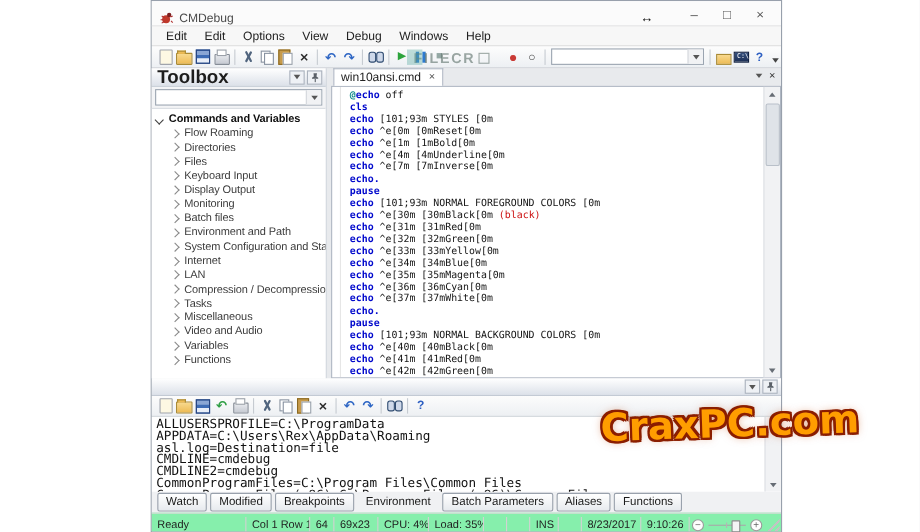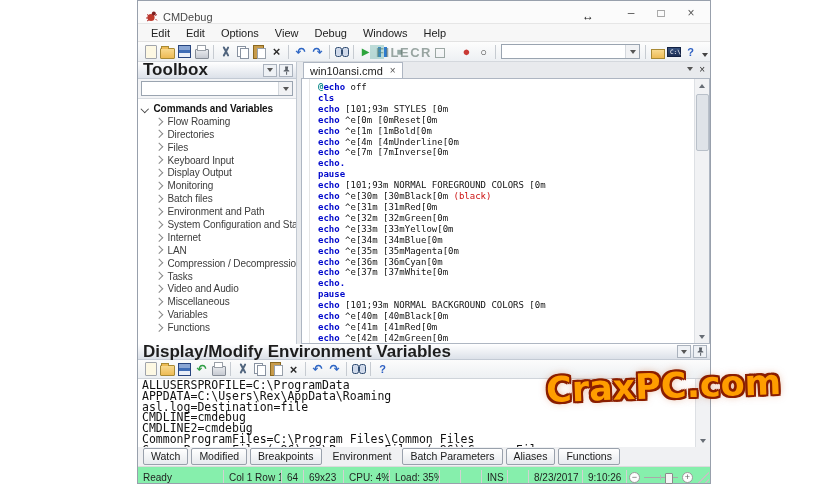--- a/index.html
+++ b/index.html
@@ -335,25 +335,25 @@
           <div class="tree-row tree-child">
             <span class="chev right"></span>
             <span>Compression / Decompression</span>
           </div>
           <div class="tree-row tree-child">
             <span class="chev right"></span>
             <span>Tasks</span>
           </div>
           <div class="tree-row tree-child">
             <span class="chev right"></span>
+            <span>Miscellaneous</span>
+          </div>
+          <div class="tree-row tree-child">
+            <span class="chev right"></span>
             <span>Video and Audio</span>
-          </div>
-          <div class="tree-row tree-child">
-            <span class="chev right"></span>
-            <span>Miscellaneous</span>
           </div>
           <div class="tree-row tree-child">
             <span class="chev right"></span>
             <span>Variables</span>
           </div>
           <div class="tree-row tree-child">
             <span class="chev right"></span>
             <span>Functions</span>
           </div>
         </div>
@@ -382,21 +382,20 @@
           <span class="vs-fill"></span>
           <span class="vs-btn">
               <i class="tri-down"></i>
             </span>
         </div>
       </div>
     </div>
   </div>
 
   <div class="panel-header env-header">
-    <span>Display/Modify Environment Variables</span>
     <span class="ph-buttons">
       <span class="ph-btn">
           <i class="arr-down"></i>
         </span>
       <span class="ph-btn">
         <svg width="9" height="9" viewBox="0 0 9 9">
             <path d="M3 0.5h3.2l-0.5 3 1.6 1.2v0.9H1.6v-0.9l1.7-1.2z" fill="#5a6068"></path>
             <rect x="4.1" y="5.8" width="1" height="3" fill="#5a6068"></rect>
           </svg>
       </span>

